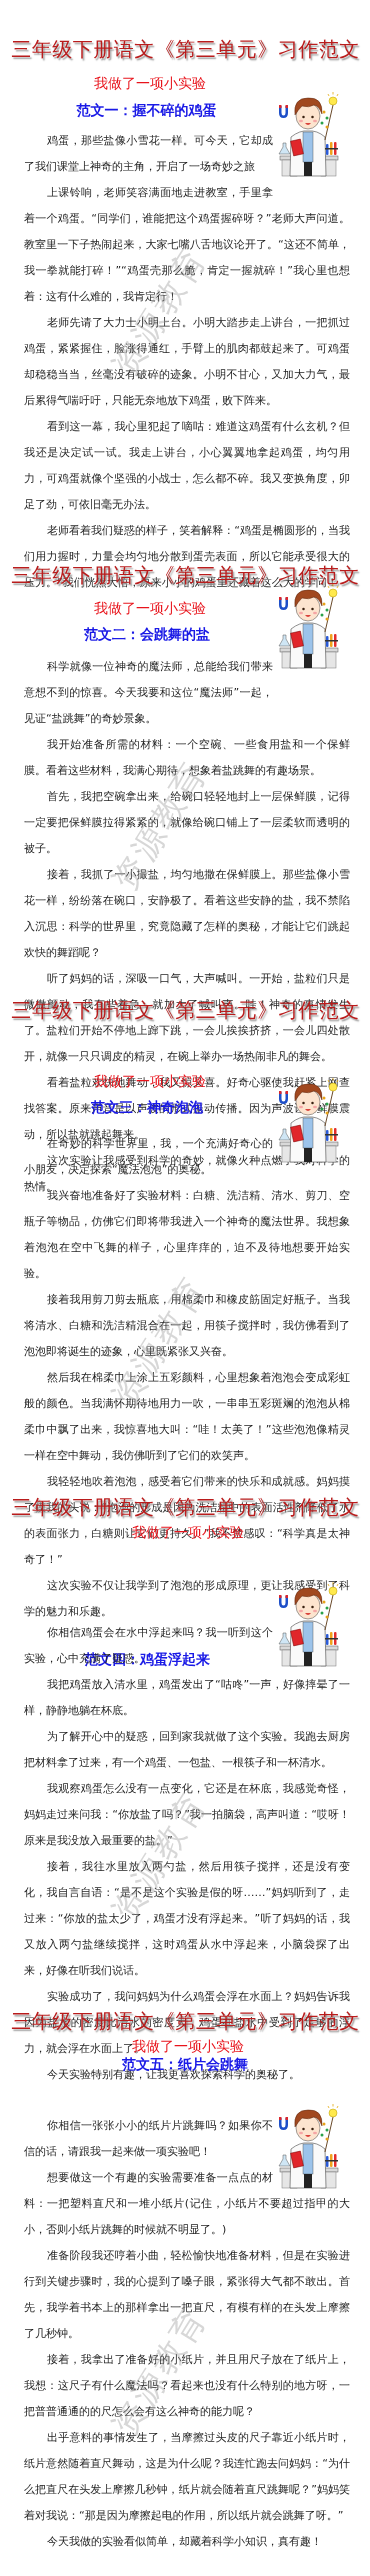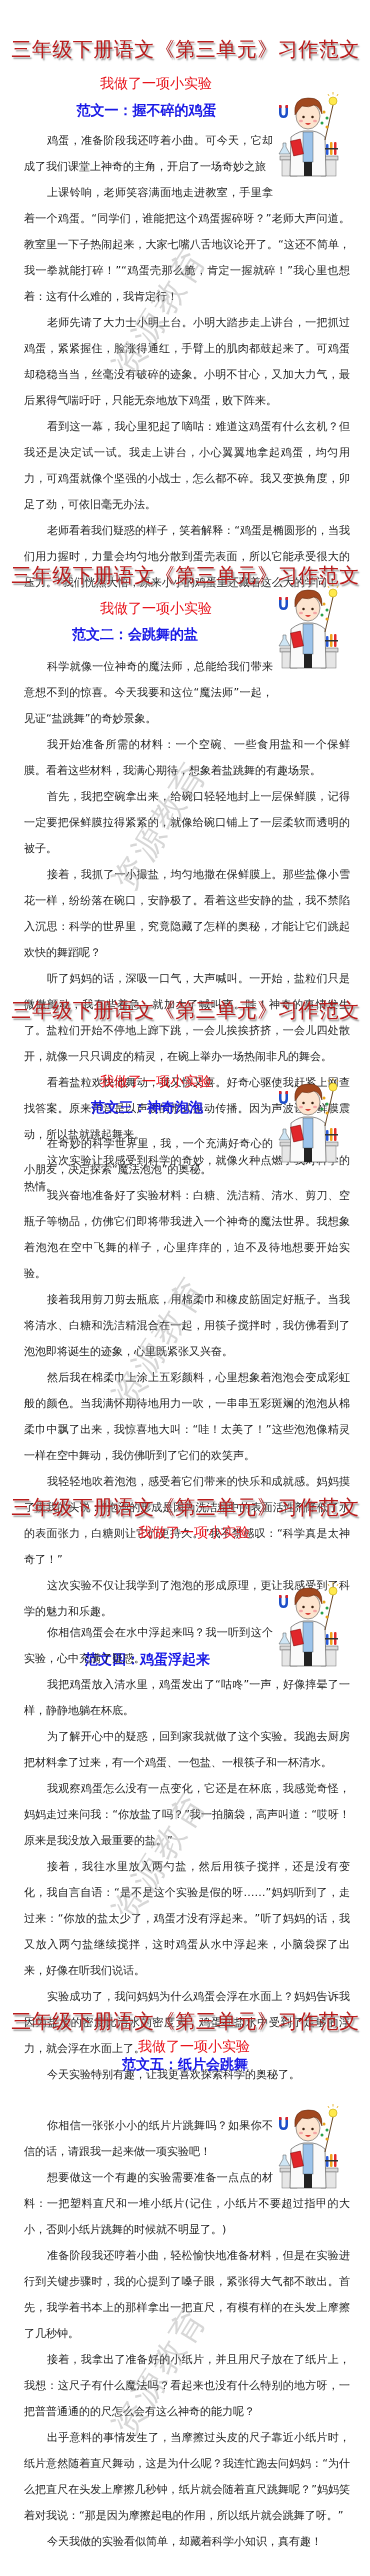--- a/index.html
+++ b/index.html
@@ -1,21 +1,21 @@
 <!DOCTYPE html>
 <html style="font-size:8.2px"><head>
 <meta charset="utf-8">
 <style>
   html, body { margin: 0; padding: 0; background: #ffffff; }
   body { width: 371px; height: 2623px; position: relative; overflow: hidden;
          font-family: "DejaVu Sans", "Liberation Sans", sans-serif; color: #1a1a1a; }
   .abs { position: absolute; }
   .main-title { left: 0; width: 371px; text-align: center; font-size: 20px; letter-spacing: 0.5px;
                 color: #b91c1c; text-shadow: 1.5px 1.5px 1.5px #9a9a9a; font-weight: normal; white-space: nowrap; }
-  .red-sub { text-align: left; color: #e8141c; font-size: 14px; white-space: nowrap; margin-left: 12px; }
+  .red-sub { text-align: right; color: #e8141c; font-size: 14px; white-space: nowrap; }
   .blue-sub { text-align: center; color: #1a1ae6; font-size: 14px; white-space: nowrap; font-weight: bold; }
   .flow { left: 24px; width: 326px; }
   .flow p { margin: 0; font-size: 11px; line-height: 26px; text-indent: 23px; text-align: justify; color: #1e1e1e; }
   .cartoon { width: 65px; height: 92px; }
   .watermark { font-size: 33px; color: rgba(150,150,150,0.38); transform: rotate(-58deg); transform-origin: center; white-space: nowrap; letter-spacing: 3.1px; pointer-events: none; }
   .float-r { float: right; width: 77px; height: 5.2px; }
 </style>
 </head>
 <body>
 
@@ -68,33 +68,33 @@
 
 <section>
   <div class="abs main-title" style="top:36px">三年级下册语文《第三单元》习作范文</div>
   <div class="abs red-sub" style="top:75px;left:88px;width:118px">我做了一项小实验</div>
   <div class="abs blue-sub" style="top:102px;left:72px;width:149px">范文一：握不碎的鸡蛋</div>
   <svg class="abs cartoon" style="left:276px;top:87px" viewBox="0 0 130 180">
       <use href="#scientist"></use>
     </svg>
   <div class="abs flow" style="top:128px">
     <div class="float-r" style="height:77px"></div>
-    <p>鸡蛋，准备阶段我还哼着小曲。可今天，它却成了我们课堂上神奇的主角，开启了一场奇妙之旅</p>
+    <p>鸡蛋，那些盐像小雪花一样。可今天，它却成了我们课堂上神奇的主角，开启了一场奇妙之旅</p>
     <p>上课铃响，老师笑容满面地走进教室，手里拿着一个鸡蛋。“同学们，谁能把这个鸡蛋握碎呀？”老师大声问道。教室里一下子热闹起来，大家七嘴八舌地议论开了。“这还不简单，我一拳就能打碎！”“鸡蛋壳那么脆，肯定一握就碎！”我心里也想着：这有什么难的，我肯定行！</p>
     <p>老师先请了大力士小明上台。小明大踏步走上讲台，一把抓过鸡蛋，紧紧握住，脸涨得通红，手臂上的肌肉都鼓起来了。可鸡蛋却稳稳当当，丝毫没有破碎的迹象。小明不甘心，又加大力气，最后累得气喘吁吁，只能无奈地放下鸡蛋，败下阵来。</p>
     <p>看到这一幕，我心里犯起了嘀咕：难道这鸡蛋有什么玄机？但我还是决定试一试。我走上讲台，小心翼翼地拿起鸡蛋，均匀用力，可鸡蛋就像个坚强的小战士，怎么都不碎。我又变换角度，卯足了劲，可依旧毫无办法。</p>
     <p>老师看着我们疑惑的样子，笑着解释：“鸡蛋是椭圆形的，当我们用力握时，力量会均匀地分散到蛋壳表面，所以它能承受很大的压力。”我们恍然大悟，原来小小的鸡蛋里还藏着这么大的学问！</p>
   </div>
   <div class="abs watermark" style="left:88px;top:289px">资源教育</div>
 </section>
 
 <section>
   <div class="abs main-title" style="top:562px">三年级下册语文《第三单元》习作范文</div>
   <div class="abs red-sub" style="top:600px;left:88px;width:118px">我做了一项小实验</div>
-  <div class="abs blue-sub" style="top:626px;left:68px;width:134px">范文二：会跳舞的盐</div>
+  <div class="abs blue-sub" style="top:626px;left:80px;width:134px">范文二：会跳舞的盐</div>
   <svg class="abs cartoon" style="left:276px;top:579px" viewBox="0 0 130 180">
       <use href="#scientist"></use>
     </svg>
   <div class="abs flow" style="top:654px">
     <div class="float-r" style="height:52px"></div>
     <p>科学就像一位神奇的魔法师，总能给我们带来意想不到的惊喜。今天我要和这位“魔法师”一起，见证“盐跳舞”的奇妙景象。</p>
     <p>我开始准备所需的材料：一个空碗、一些食用盐和一个保鲜膜。看着这些材料，我满心期待，想象着盐跳舞的有趣场景。</p>
     <p>首先，我把空碗拿出来，给碗口轻轻地封上一层保鲜膜，记得一定要把保鲜膜拉得紧紧的，就像给碗口铺上了一层柔软而透明的被子。</p>
     <p>接着，我抓了一小撮盐，均匀地撒在保鲜膜上。那些盐像小雪花一样，纷纷落在碗口，安静极了。看着这些安静的盐，我不禁陷入沉思：科学的世界里，究竟隐藏了怎样的奥秘，才能让它们跳起欢快的舞蹈呢？</p>
     <p>听了妈妈的话，深吸一口气，大声喊叫。一开始，盐粒们只是微微颤动，我有些着急，就加大了喊叫声。哇！神奇的事情发生了。盐粒们开始不停地上蹿下跳，一会儿挨挨挤挤，一会儿四处散开，就像一只只调皮的精灵，在碗上举办一场热闹非凡的舞会。</p>

